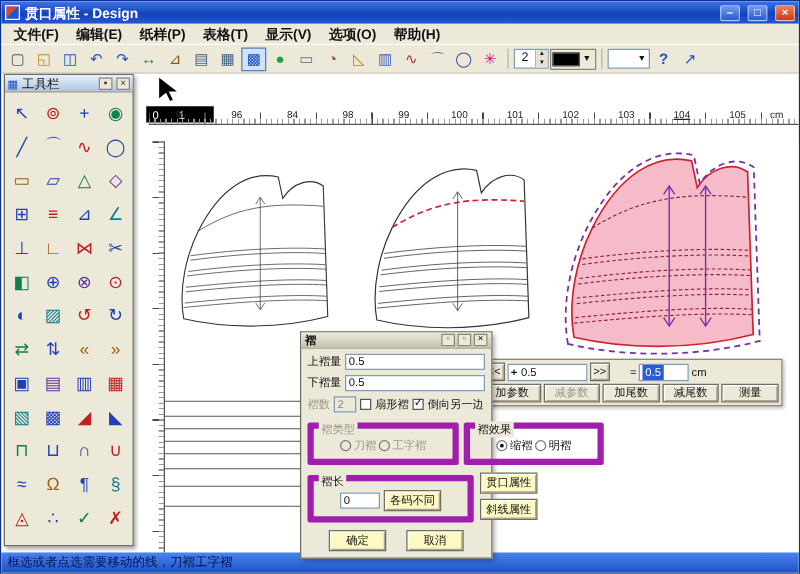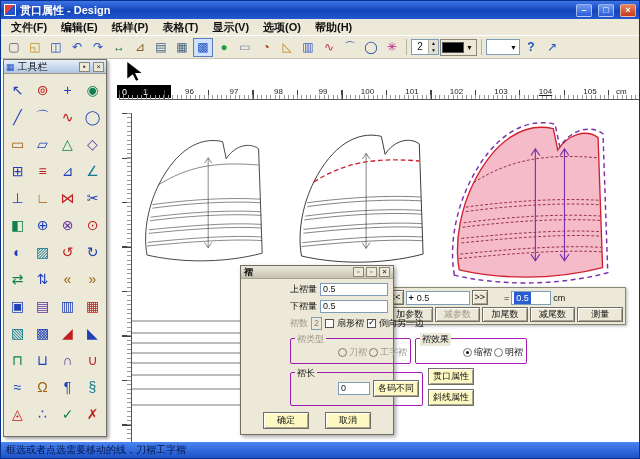--- a/index.html
+++ b/index.html
@@ -89,32 +89,32 @@
 
   
   .dlg{position:absolute;left:108px;top:152px;width:154px;background:#ECE9D8;border:1px solid #716F64;
        box-shadow:2px 2px 4px rgba(0,0,0,.35);font-size:9px;z-index:10;}
   .dlg-title{height:13px;display:flex;align-items:center;padding:0 3px;gap:2px;font-weight:bold;
              background:linear-gradient(180deg,#ECE8DC,#C6C2B2);border-bottom:1px solid #A8A494;}
   .dlg-title .dt-text{flex:1;}
   .dlg-btn{width:11px;height:10px;border:1px solid #8a8678;background:#ECE9D8;font-size:7px;line-height:8px;
            text-align:center;color:#333;}
   .dlg-body{padding:4px 5px 5px;display:flex;flex-direction:column;gap:4px;}
-  .frow{display:flex;align-items:center;gap:3px;margin-left:44px;}
+  .frow{display:flex;align-items:center;gap:3px;}
   .lbl{white-space:nowrap;}
   .inp{background:#fff;border:1px solid #7F9DB9;height:13px;line-height:11px;font-size:9px;padding:0 2px;}
   .inp.grow{flex:1;}
   .inp.disabled{background:#ECE9D8;color:#8a8678;}
   .disabled{color:#9a9688;}
   .cb{width:9px;height:9px;border:1px solid #555;background:#fff;display:inline-block;position:relative;flex:0 0 auto;}
   .cb.checked::after{content:"✓";position:absolute;top:-3px;left:0;font-size:9px;color:#111;}
   .rb{width:9px;height:9px;border:1px solid #777;border-radius:50%;background:#fff;display:inline-block;position:relative;flex:0 0 auto;}
   .rb.sel::after{content:"";position:absolute;left:2px;top:2px;width:3px;height:3px;border-radius:50%;background:#111;}
   .rb.off{background:#ECE9D8;}
-  .grp{border:1px solid #a21caf;border-radius:2px;padding:7px 3px 4px;position:relative;margin-top:4px;}
+  .grp{border:5px solid #a21caf;border-radius:2px;padding:7px 21px 4px;position:relative;margin-top:4px;}
   .grp .gt{position:absolute;top:-6px;left:4px;background:#ECE9D8;padding:0 2px;}
   .btn{border:1px solid #716F64;background:#fef9c3;box-shadow:inset 1px 1px 0 #fff,inset -1px -1px 0 #A8A494;
        padding:1px 4px;text-align:center;white-space:nowrap;}
   .dlg-bottom{display:flex;justify-content:center;gap:16px;margin-top:2px;}
   .dlg-bottom .btn{width:46px;}
 
   
   .pbar{position:absolute;left:252px;top:174px;width:242px;background:#ECE9D8;border:1px solid #8a8678;
         box-shadow:1px 1px 3px rgba(0,0,0,.3);padding:2px;font-size:9px;z-index:9;}
   .pbar-row{display:flex;align-items:center;gap:2px;}
@@ -313,21 +313,21 @@
     <div class="coordstrip">
       <span>0</span>
       <span>1</span>
     </div>
 
     <div class="hruler" id="hruler">
       <div id="hruler-nums">
 
       <span class="rnum" style="left: 26px;">95</span>
           <span class="rnum" style="left: 70.5px;">96</span>
-          <span class="rnum" style="left: 115px;">97</span>
+          <span class="rnum" style="left: 115px;">84</span>
           <span class="rnum" style="left: 159.5px;">98</span>
           <span class="rnum" style="left: 204px;">99</span>
           <span class="rnum" style="left: 248.5px;">100</span>
           <span class="rnum" style="left: 293px;">101</span>
           <span class="rnum" style="left: 337.5px;">102</span>
           <span class="rnum" style="left: 382px;">103</span>
           <span class="rnum" style="left: 426.5px; text-decoration: underline;">104</span>
           <span class="rnum" style="left: 471px;">105</span>
         </div>
       <span class="runit">cm</span>

